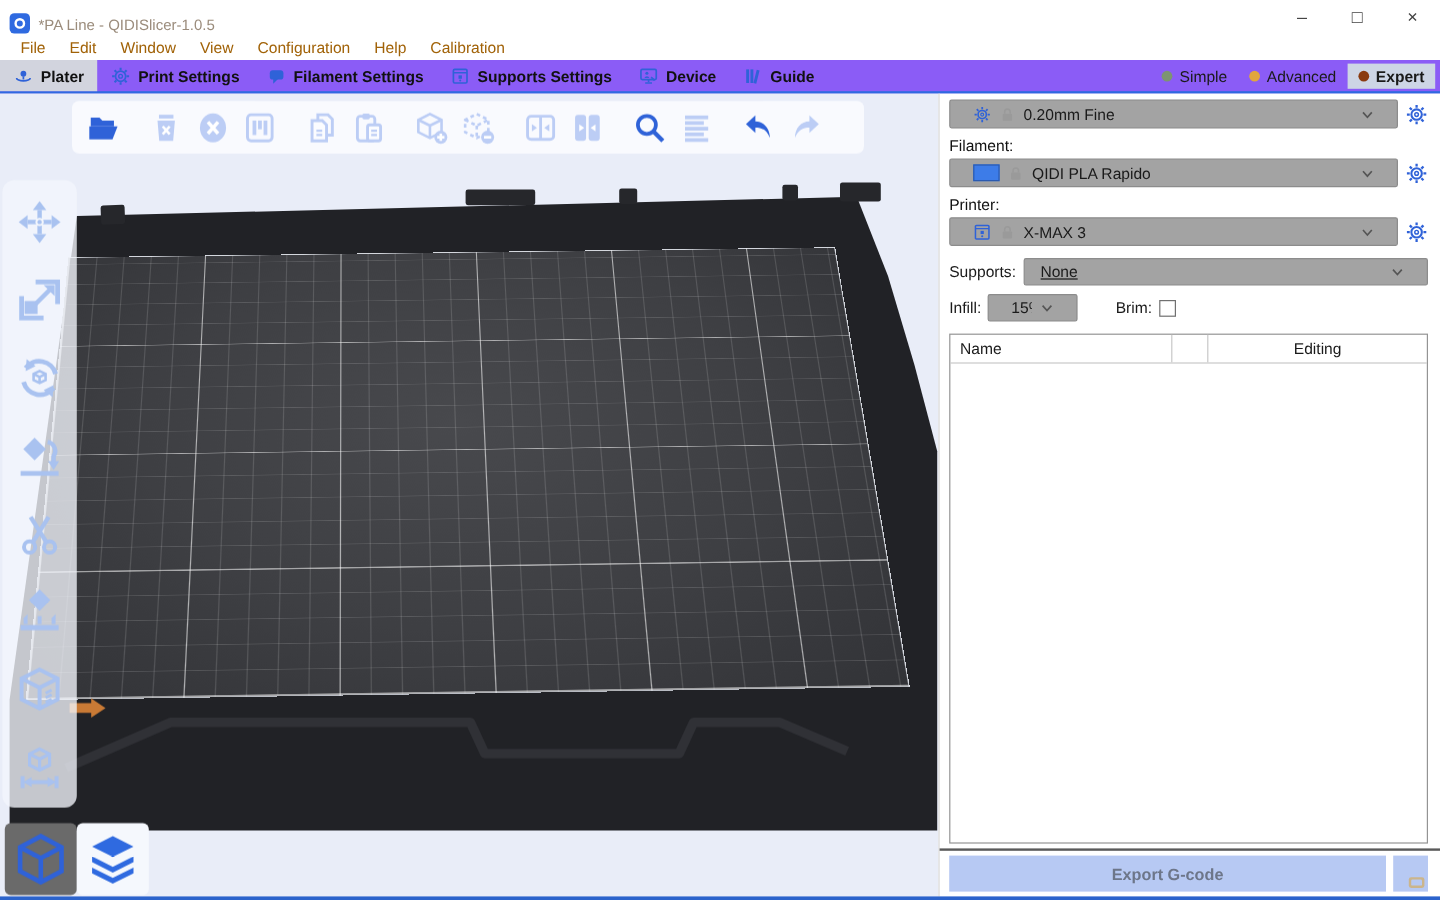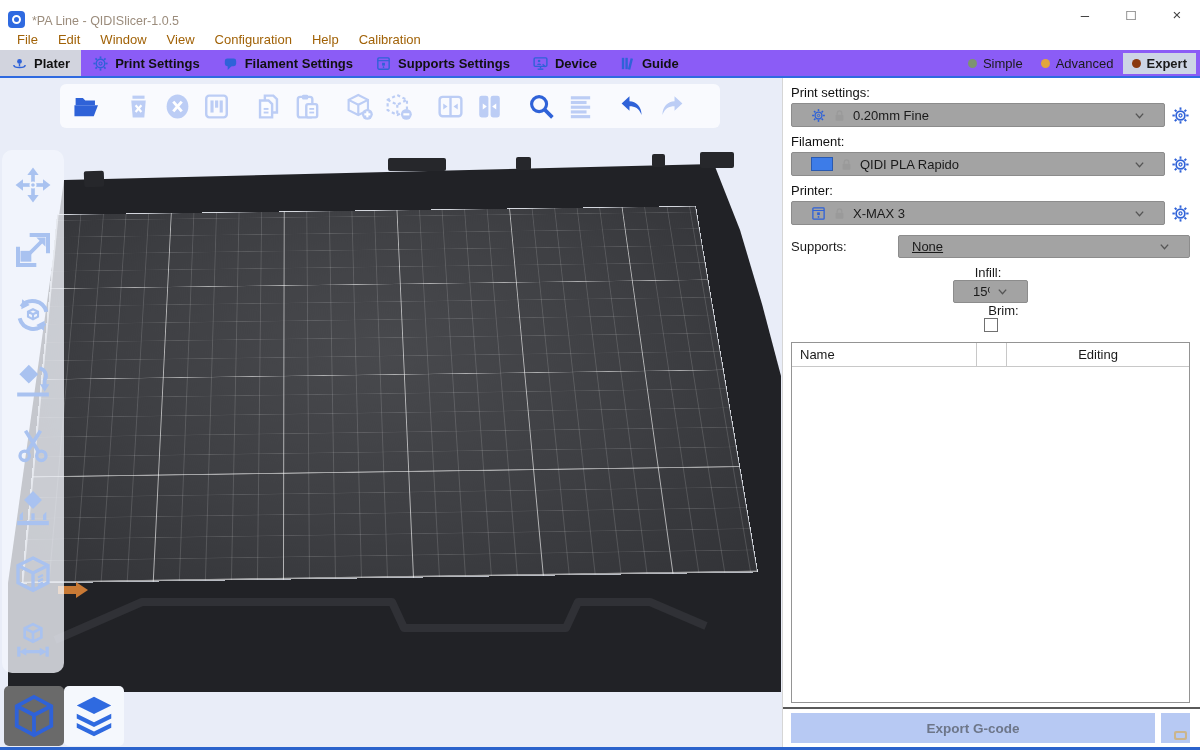--- a/index.html
+++ b/index.html
@@ -75,24 +75,24 @@
   .combo-row { display:flex; align-items:center; }
   .combo { flex:1; height:24px; border:1px solid #8c8c8c; border-radius:2px; background:#a3a3a3;
     display:flex; align-items:center; gap:7px; padding:0 19px; }
   .combo .val { flex:1; white-space:nowrap; overflow:hidden; }
   .chev { width:11px; height:11px; flex:none; }
   .gear-btn { width:20px; height:20px; margin-left:5px; flex:none; display:flex; align-items:center; justify-content:center; }
   .gear-btn svg { width:19px; height:19px; }
   .mini { width:15px; height:15px; flex:none; }
   .swatch { width:22px; height:14px; background:#3d7ce8; border:1px solid #2a5ab0; flex:none; }
 
-  .supports-row { margin-top:10px; display:flex; align-items:center;gap:45px; }
+  .supports-row { margin-top:10px; display:flex; align-items:center; }
   .supports-row .lbl { width:62px; }
   .supports-row .combo { height:23px; padding-left:13px;text-decoration:underline; }
-  .infill-row { margin-top:7px; display:flex; align-items:center;flex-direction:column; }
+  .infill-row { margin-top:7px; display:flex; align-items:center; }
   .infill-row .lbl { margin-right:5px; }
   .combo.small { flex:none; width:75px; height:23px; }
   .brim-lbl { margin-left:32px; margin-right:6px; }
   .checkbox { width:14px; height:14px; border:1px solid #707070; background:#fff; }
 
   .object-list { margin-top:10px; flex:1; border:1px solid #949494; background:#fff; display:flex; flex-direction:column; }
   .ol-header { height:24px; display:grid; grid-template-columns:1fr 30px 182px; border-bottom:1px solid #c8c8c8; align-items:center; }
   .ol-header .c1 { padding-left:8px; border-right:1px solid #c8c8c8; height:100%; display:flex; align-items:center; }
   .ol-header .c2 { border-right:1px solid #c8c8c8; height:100%; }
   .ol-header .c3 { text-align:center; }
@@ -452,21 +452,20 @@
               <polygon points="12,2 21,6.5 12,11 3,6.5" fill="#2f6ae0"></polygon>
               <path d="M3,10.8 L12,15.3 L21,10.8 L21,13.3 L12,17.8 L3,13.3 Z" fill="#2f6ae0"></path>
               <path d="M3,15.6 L12,20.1 L21,15.6 L21,18.1 L12,22.6 L3,18.1 Z" fill="#2f6ae0"></path>
             </svg>
         </div>
       </div>
     </div>
 
     <div class="right-panel">
 
-      <div class="field-label">Print settings:</div>
       <div class="combo-row">
         <div class="combo">
           <svg class="mini" viewBox="0 0 20 20">
               <circle cx="10" cy="10" r="4.6" fill="none" stroke="#2f62d8" stroke-width="1.8"></circle>
               <circle cx="10" cy="10" r="1.6" fill="none" stroke="#2f62d8" stroke-width="1.3"></circle>
               <g stroke="#2f62d8" stroke-width="2">
                 <line x1="10" y1="1.5" x2="10" y2="4"></line>
                 <line x1="10" y1="16" x2="10" y2="18.5"></line>
                 <line x1="1.5" y1="10" x2="4" y2="10"></line>
                 <line x1="16" y1="10" x2="18.5" y2="10"></line>

